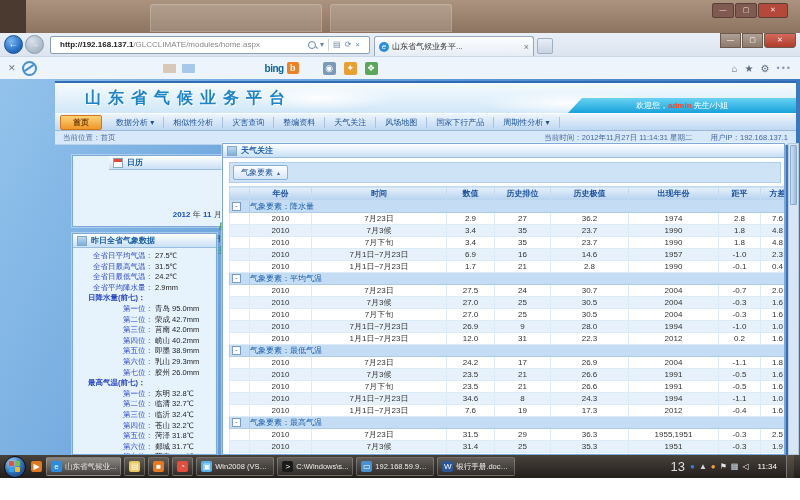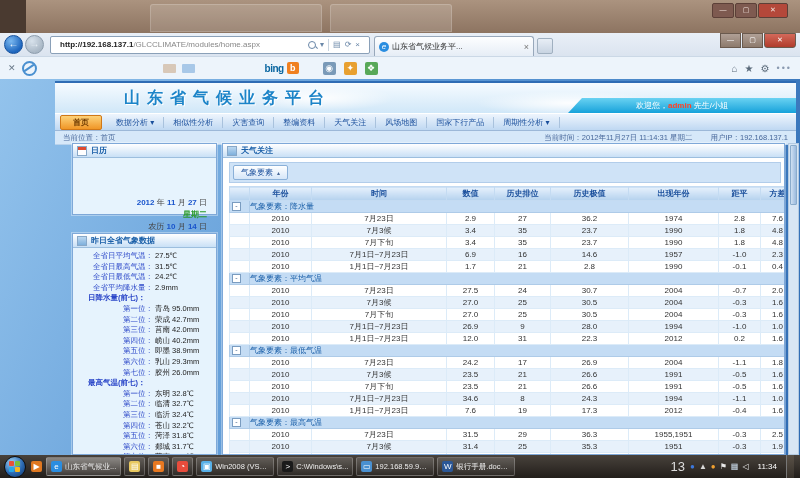--- a/index.html
+++ b/index.html
@@ -48,37 +48,37 @@
   .rowB-right{margin-left:auto;display:flex;align-items:center;gap:7px;color:#5a6a7a;font-size:10px;}
   .dots{letter-spacing:2px;color:#8a9ab0;font-size:9px;}
 
   
   .viewport{position:absolute;top:79px;left:0;width:800px;height:376px;background:linear-gradient(115deg,#93c3ec 0%,#5d99d6 45%,#2d6ab2 100%);overflow:hidden;}
   .container{position:absolute;left:55px;top:2px;width:741px;height:374px;}
   .header-band{position:relative;height:30px;background:linear-gradient(180deg,#f6fbff,#d0e7f8);border-top:2px solid #2f6cb4;overflow:hidden;}
   .header-band .cloud{position:absolute;background:radial-gradient(ellipse,rgba(255,255,255,.95),rgba(255,255,255,0) 70%);}
   .c1{left:190px;top:2px;width:150px;height:26px;}
   .c2{left:420px;top:8px;width:190px;height:24px;}
-  .site-title{position:absolute;left:30px;top:0;line-height:30px;font-size:16px;font-weight:bold;color:#1c84c8;letter-spacing:7px;text-shadow:1px 1px 0 #fff;margin-left:39px;}
+  .site-title{position:absolute;left:30px;top:0;line-height:30px;font-size:16px;font-weight:bold;color:#1c84c8;letter-spacing:7px;text-shadow:1px 1px 0 #fff;}
   .welcome-ribbon{position:absolute;right:0;bottom:0;width:228px;height:15px;background:linear-gradient(180deg,#69d2f2,#17a2da);clip-path:polygon(14px 0,100% 0,100% 100%,0 100%);color:#fff;font-size:8px;line-height:15px;text-align:center;}
   .welcome-ribbon .uname{color:#ff4326;font-weight:bold;}
   .nav-bar{height:16px;background:linear-gradient(180deg,#eef5fd,#bfd8f2);border-top:1px solid #fff;border-bottom:1px solid #9cb8d8;display:flex;align-items:center;font-size:8px;color:#1a4f9c;}
   .nav-item{padding:0 9px;border-right:1px solid #a9c2dd;cursor:default;white-space:nowrap;}
   .nav-item.active{background:linear-gradient(180deg,#fdd27a,#f09626);border:1px solid #d07818;border-radius:2px;color:#6e3a00;font-weight:bold;padding:1px 12px;margin:0 5px;}
   .status-row{height:13px;background:#d6e8f9;border-bottom:1px solid #b8d2ec;display:flex;align-items:center;padding:0 8px;font-size:7.5px;color:#47679a;}
   .status-right{margin-left:auto;display:flex;gap:18px;}
 
   
   .content{position:absolute;left:0;top:62px;right:0;bottom:0;}
   .panel{position:absolute;border:1px solid #7ea8d8;background:#e6f3fd;box-shadow:0 0 0 1px rgba(255,255,255,.35);}
   .panel-h{height:13px;background:linear-gradient(180deg,#ffffff,#c9e0f6);border-bottom:1px solid #9cbede;display:flex;align-items:center;gap:4px;padding:0 4px;color:#1a5fa8;font-weight:bold;font-size:8px;}
   .ph-ic{width:8px;height:8px;flex:0 0 auto;border:1px solid #88a8c8;background:#fff;position:relative;}
   .ph-ic.cal::before{content:'';position:absolute;left:0;top:0;right:0;height:3px;background:#e04a30;}
   .ph-ic.grid{background:linear-gradient(180deg,#bcd8f0,#7fb0dc);}
-  .sb-cal{left:17px;top:0;width:143px;height:70px;}
+  .sb-cal{left:17px;top:12px;width:143px;height:70px;padding-left:36px;}
   .cal-body{padding:3px 9px 0 4px;text-align:right;font-size:8px;line-height:12px;color:#333;margin-top:36px;}
   .cal-body .num{color:#1a55cc;font-weight:bold;}
   .cal-body .unit{color:#444;}
   .cal-body .weekday{color:#2a9a2a;font-weight:bold;}
   .cal-body .gz{color:#2a9a6a;text-align:right;}
   .sb-sum{left:17px;top:90px;width:143px;bottom:0;overflow:hidden;}
   .sum-body{padding:3px 2px;font-size:7.5px;line-height:10.6px;}
   .stat-row{display:flex;white-space:nowrap;}
   .stat-label{width:78px;text-align:right;color:#2a46c8;flex:0 0 auto;}
   .stat-val{margin-left:2px;color:#222;}

